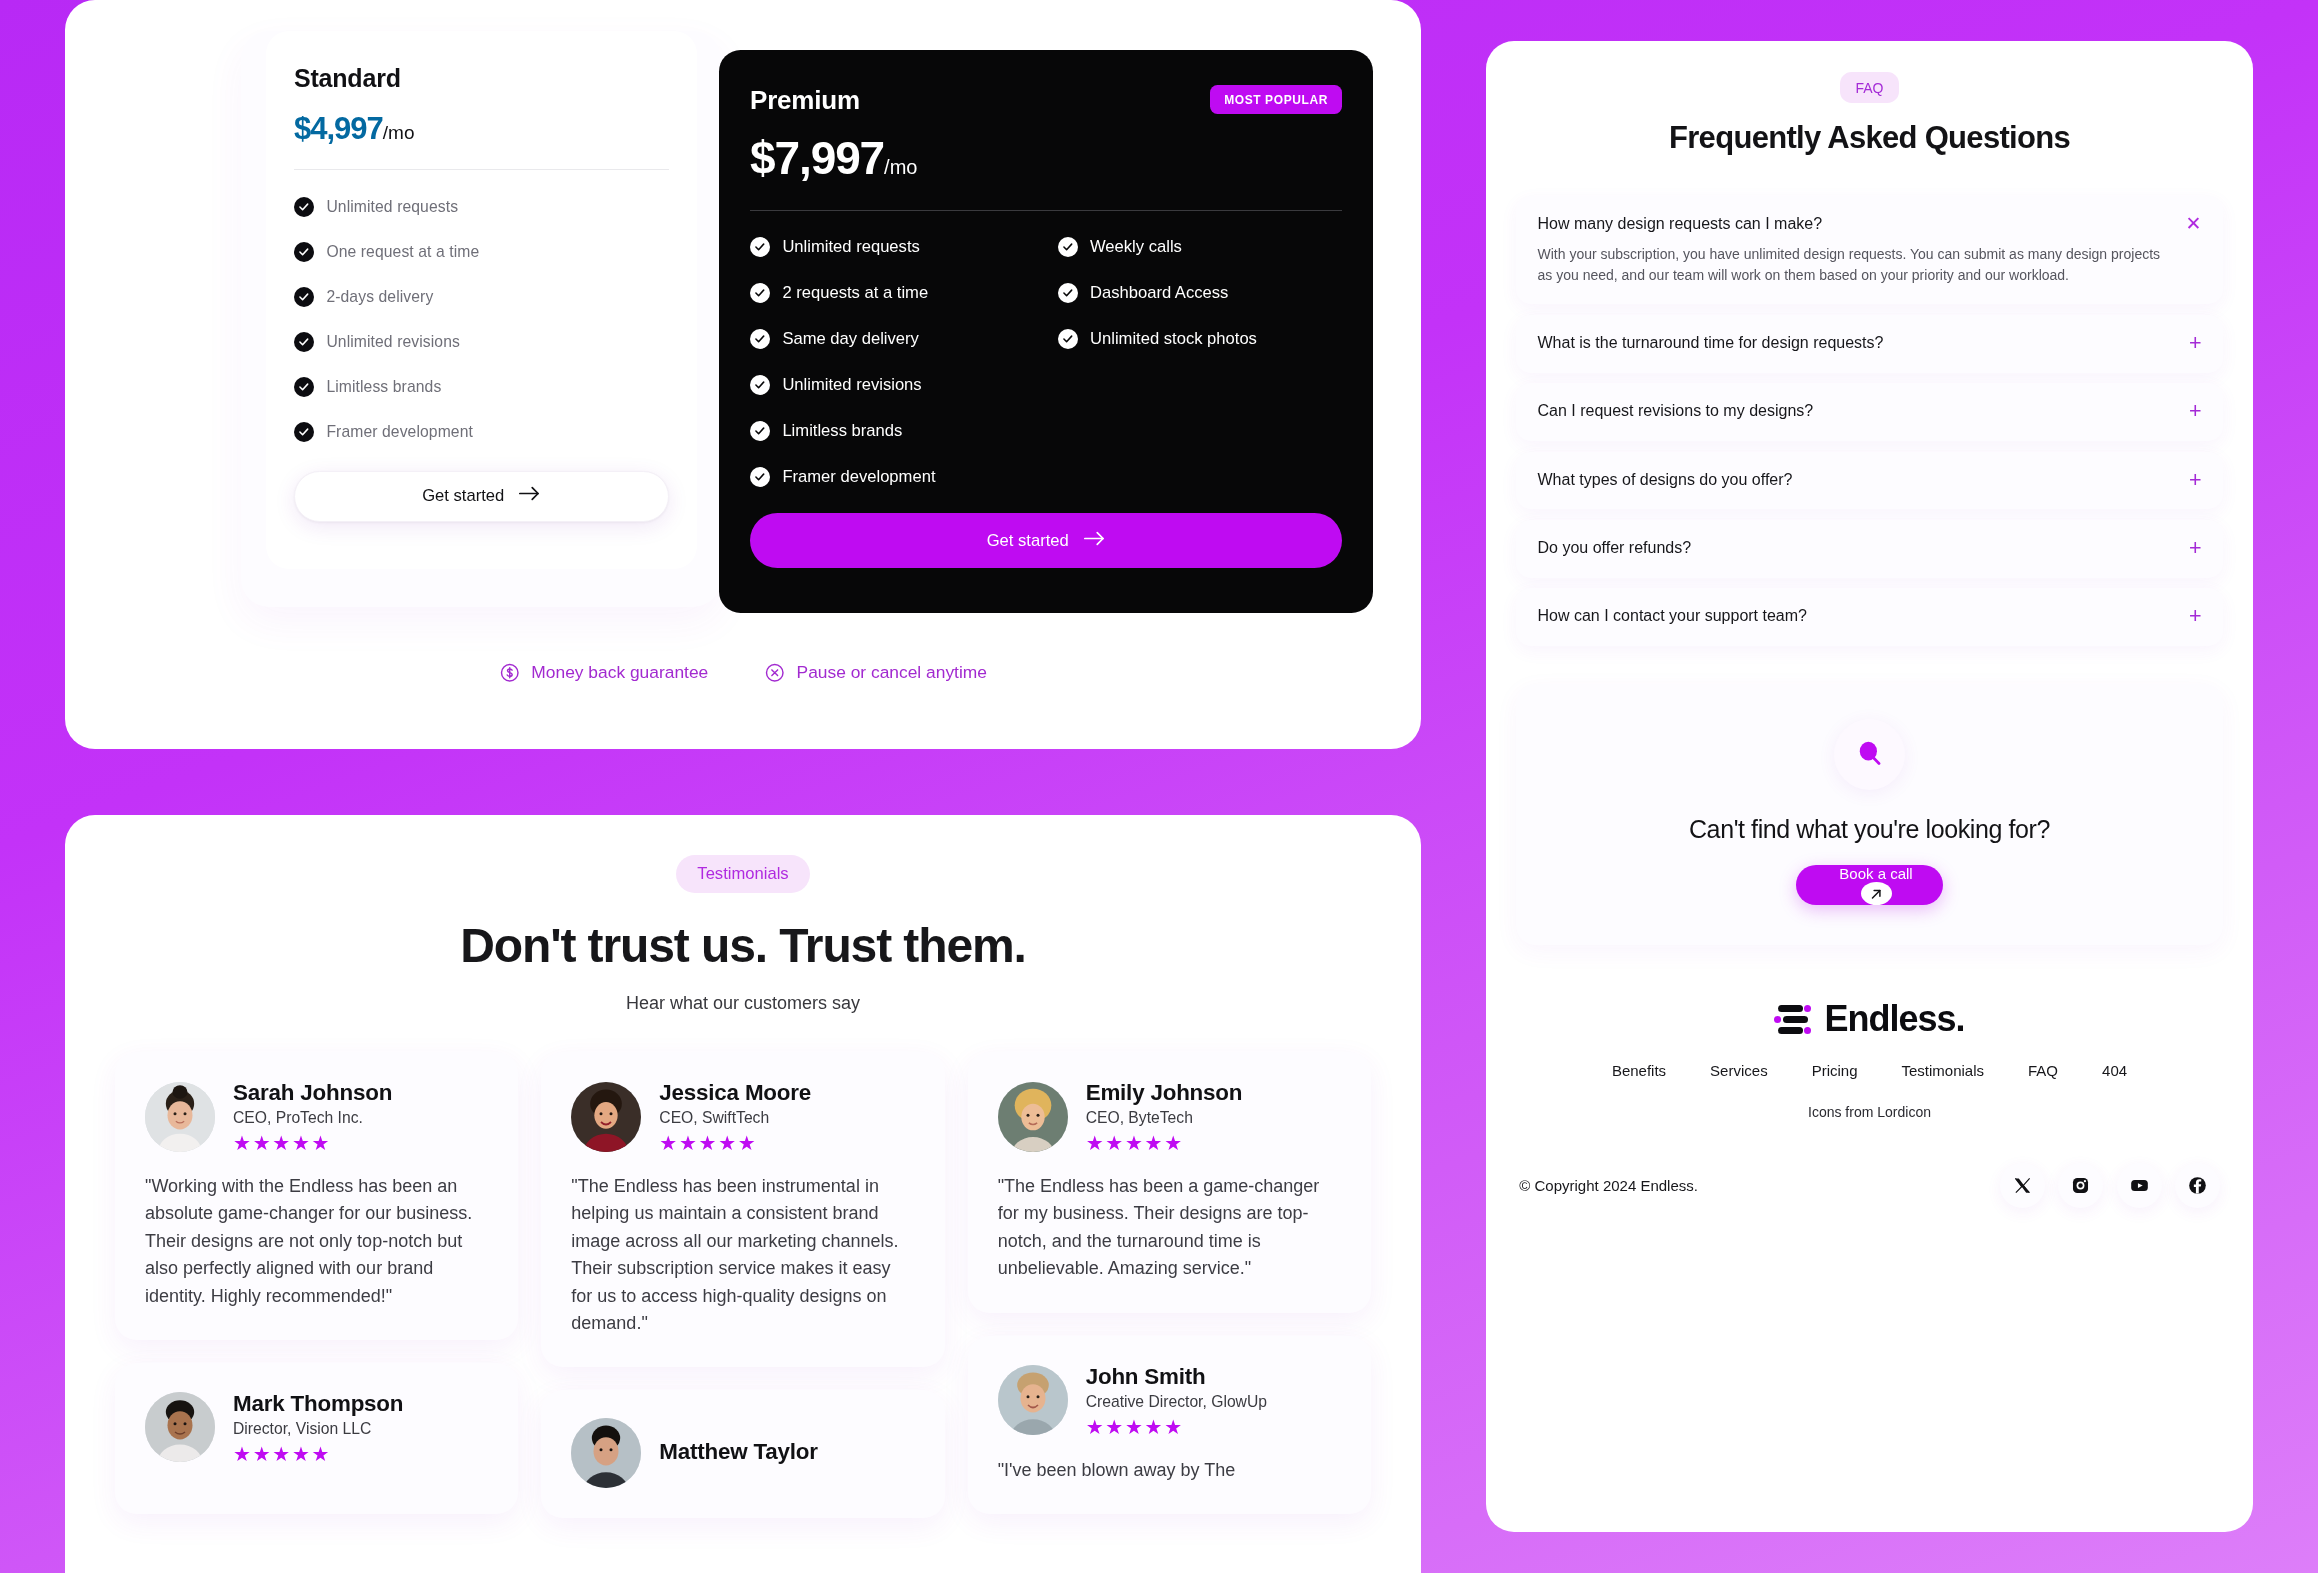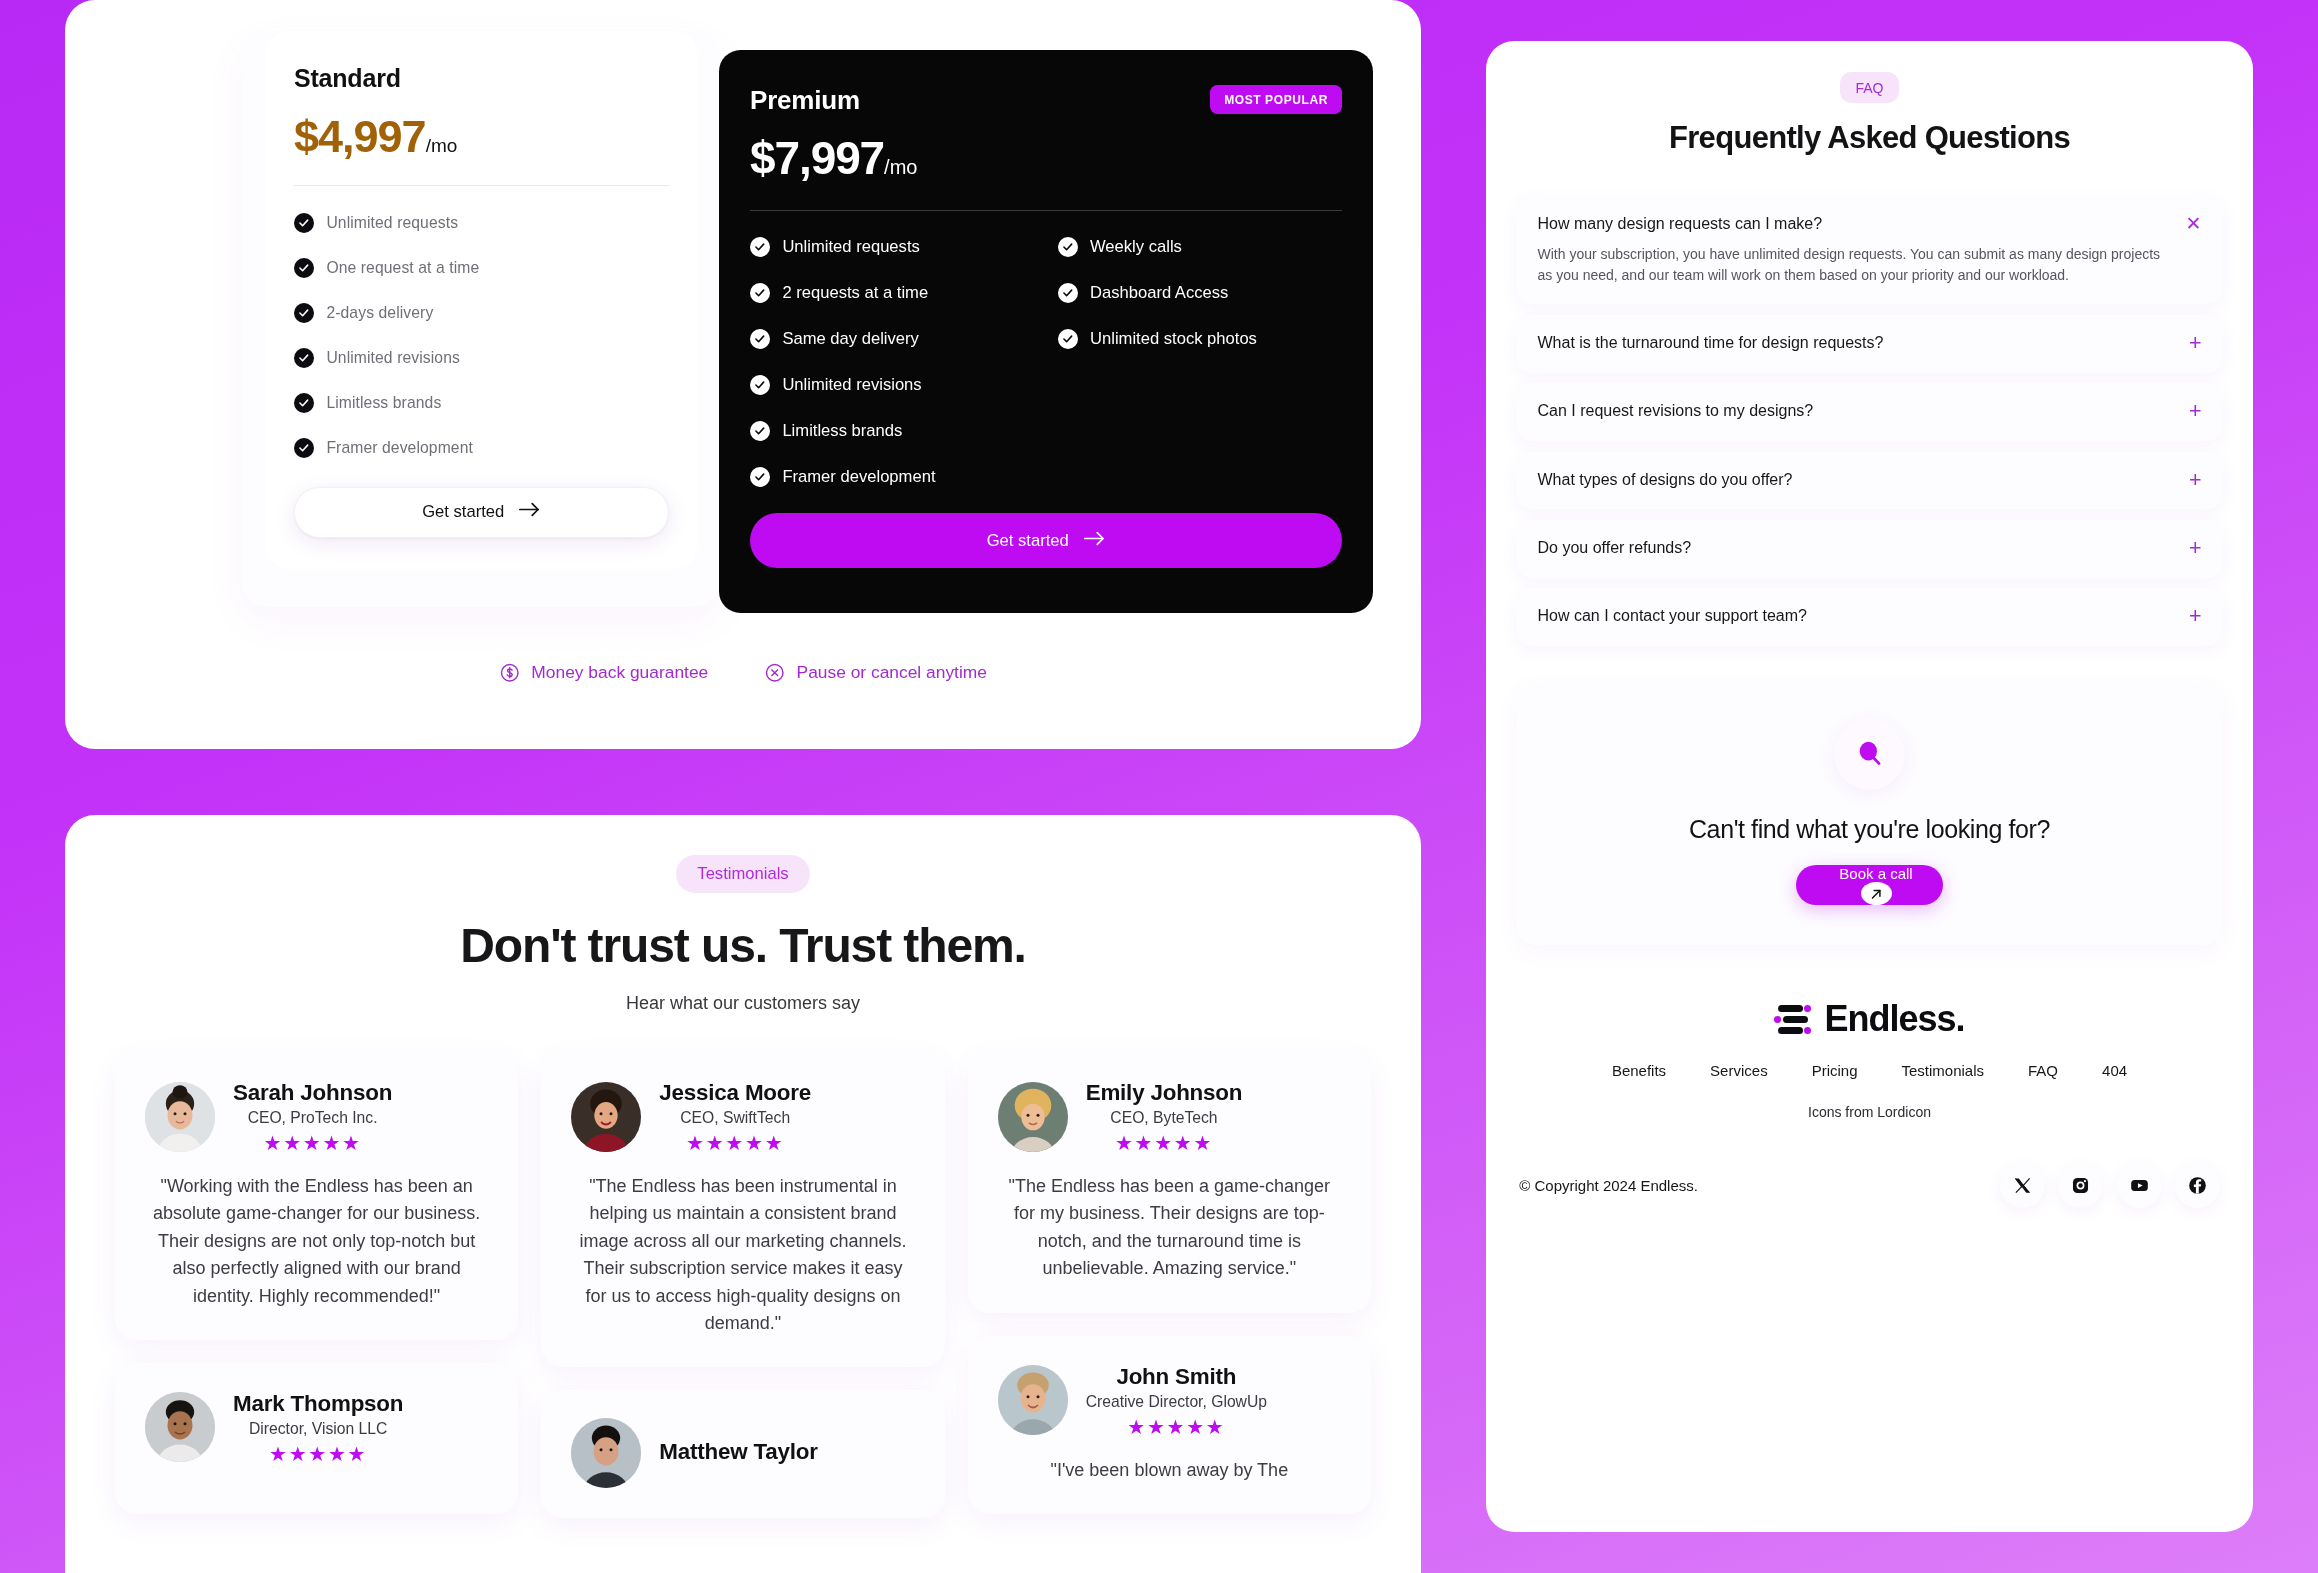--- a/index.html
+++ b/index.html
@@ -32,21 +32,21 @@
   }
   .std-card {
     position: absolute; left: 25px; top: 0px;
     width: 431px; height: 538px;
     background: #ffffff;
     border-radius: 23px;
     padding: 33px 28px 25px 28px;
   }
   .std-title { font-size: 25px; font-weight: 600; color: #111114; letter-spacing: -0.2px; }
   .price-row { margin-top: 18px; display: flex; align-items: baseline; }
-  .price-main { font-size: 45px; font-weight: 700; color: #a16207; letter-spacing: -1px; }
+  .price-main { font-size: 31px; font-weight: 700; color: #0369a1; letter-spacing: -1px; }
   .price-suffix { font-size: 19px; font-weight: 400; color: #111114; }
   .divider { height: 0.8px; background: #e9e9ec; margin: 21.5px 0 5px 0; }
 
   .feat-list { margin-top: 15px; }
   .feat { display: flex; align-items: center; gap: 12.4px; height: 45px; }
   .feat-label { font-size: 15.7px; color: #6f6f78; letter-spacing: 0.1px; }
   .check-dark {
     width: 20px; height: 20px; flex: none; border-radius: 50%;
     background: #0c0c10; display: flex; align-items: center; justify-content: center;
   }
@@ -113,21 +113,21 @@
   .testi-h1 {
     margin-top: 25px; font-size: 48px; font-weight: 700;
     color: #17171a; letter-spacing: -1.1px;
   }
   .testi-sub { margin-top: 20px; font-size: 18px; color: #38383d; }
 
   .testi-grid {
     margin-top: 38px; padding: 0 50px;
     display: flex; gap: 23px; align-items: flex-start;
   }
-  .testi-col { flex: 1; display: flex; flex-direction: column; gap: 23px; text-align: center; }
+  .testi-col { flex: 1; display: flex; flex-direction: column; gap: 23px; }
 
   .testi-card {
     background: #fdfcff;
     border-radius: 21.5px;
     padding: 28px 30px 30px 30px;
     box-shadow: 0 8.3px 28px rgba(150,60,210,.07);
   }
   .testi-top { display: flex; align-items: center; gap: 18px; }
   .avatar {
     width: 70px; height: 70px; border-radius: 50%; flex: none;

